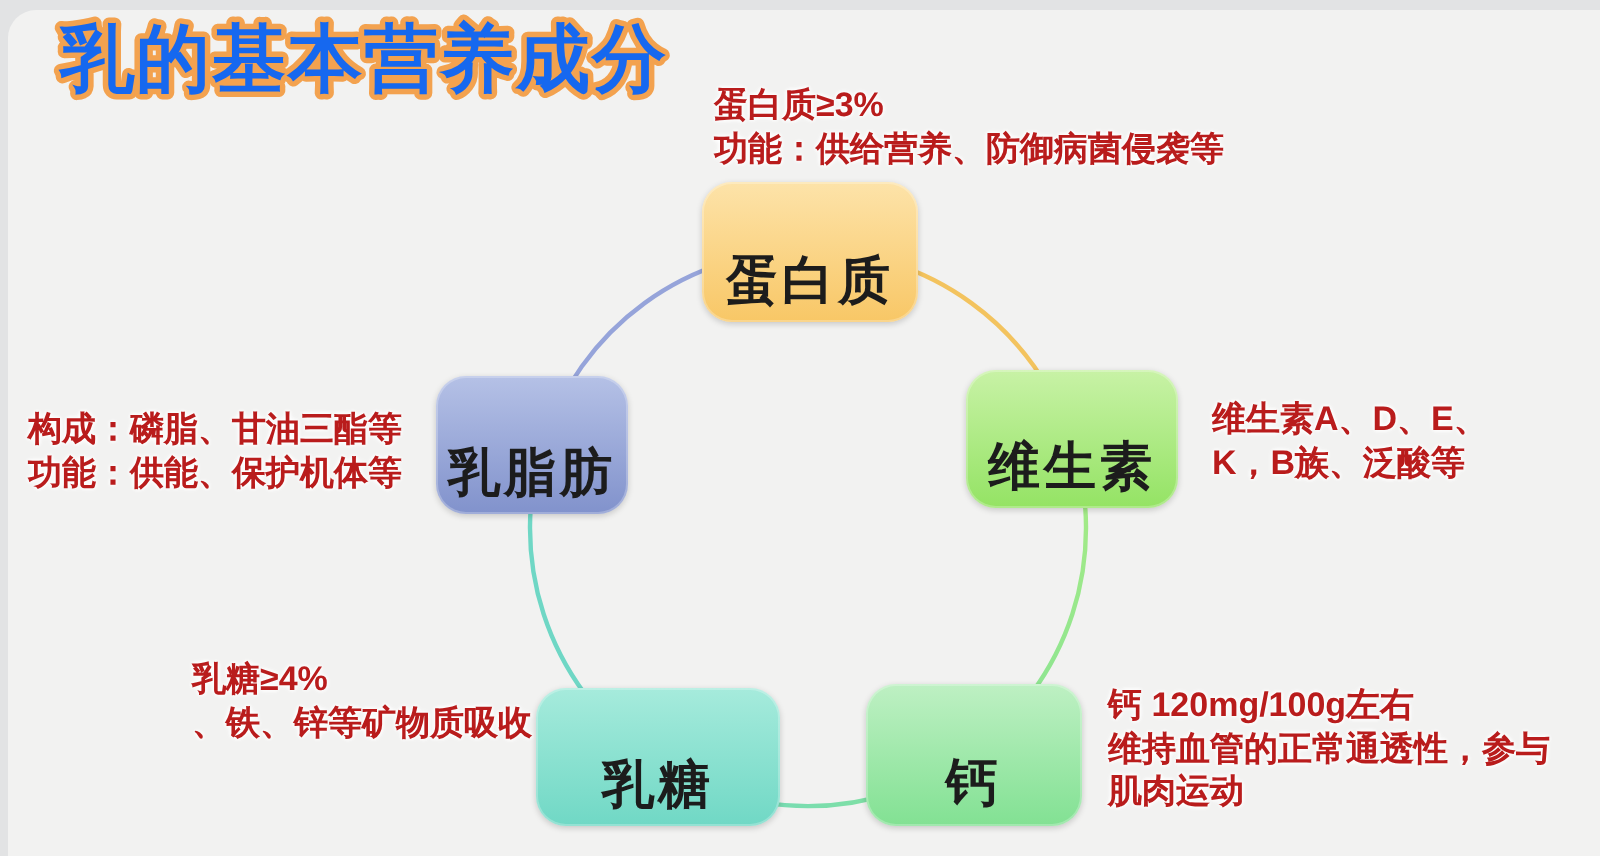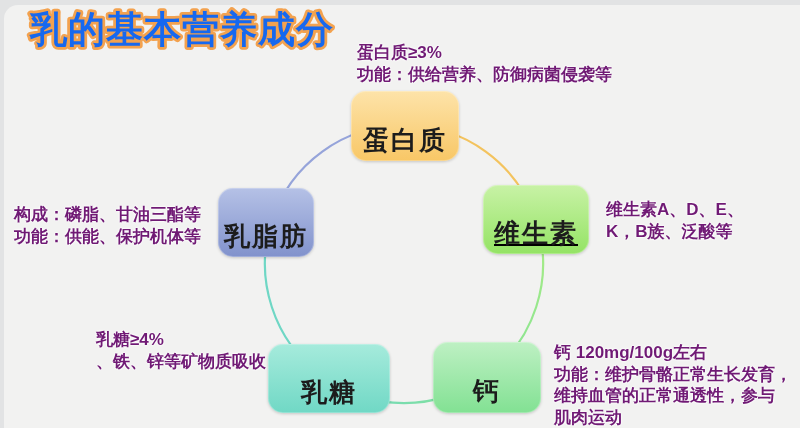--- a/index.html
+++ b/index.html
@@ -30,30 +30,30 @@
     display:flex;align-items:center;justify-content:center;
     box-shadow:0 1px 3px rgba(0,0,0,.18), inset 0 0 0 1px rgba(255,255,255,.25);
   }
   .node .lbl{
     font-family:"Liberation Serif","DejaVu Serif",serif;
     font-weight:600;font-size:26px;color:#1c1c1c;letter-spacing:2px;margin-top:28px;
   }
   .node-protein{left:351px;top:91px;width:108px;height:70px;
     background:linear-gradient(180deg,#fde3a9 0%,#f8c766 100%);}
   .node-vitamin{left:483px;top:185px;width:106px;height:69px;
-    background:linear-gradient(180deg,#c8f2a6 0%,#94e364 100%);text-decoration:underline;}
+    background:linear-gradient(180deg,#c8f2a6 0%,#94e364 100%);}
   .node-milkfat{left:218px;top:188px;width:96px;height:69px;
     background:linear-gradient(180deg,#b5c1e6 0%,#8192cc 100%);}
   .node-calcium{left:433px;top:342px;width:108px;height:71px;
     background:linear-gradient(180deg,#bef0c3 0%,#82e193 100%);}
   .node-lactose{left:268px;top:344px;width:122px;height:69px;
     background:linear-gradient(180deg,#a6ebdc 0%,#70d8c5 100%);}
   
   .note{
-    position:absolute;color:#701a75;font-weight:bold;font-size:17px;
+    position:absolute;color:#b91c1c;font-weight:bold;font-size:17px;
     line-height:21.5px;white-space:nowrap;
     text-shadow:0 0 2px #fff,0 0 2px #fff,0 0 3px #fff;
   }
   .note-protein{left:357px;top:42px;}
   .note-vitamin{left:606px;top:199px;}
   .note-milkfat{left:14px;top:204px;}
   .note-lactose{left:62px;top:329px;margin-left:34px;}
   .note-calcium{left:554px;top:342px;}
 </style>
 </head>
@@ -110,16 +110,15 @@
 <div class="note note-milkfat">
   <div>构成：磷脂、甘油三酯等</div>
   <div>功能：供能、保护机体等</div>
 </div>
 <div class="note note-lactose">
   <div>乳糖≥4%</div>
   <div>、铁、锌等矿物质吸收</div>
 </div>
 <div class="note note-calcium">
   <div>钙 120mg/100g左右</div>
-  <div>功能：维护骨骼正常生长发育，</div>
   <div>维持血管的正常通透性，参与</div>
   <div>肌肉运动</div>
 </div>
 
 </body></html>

